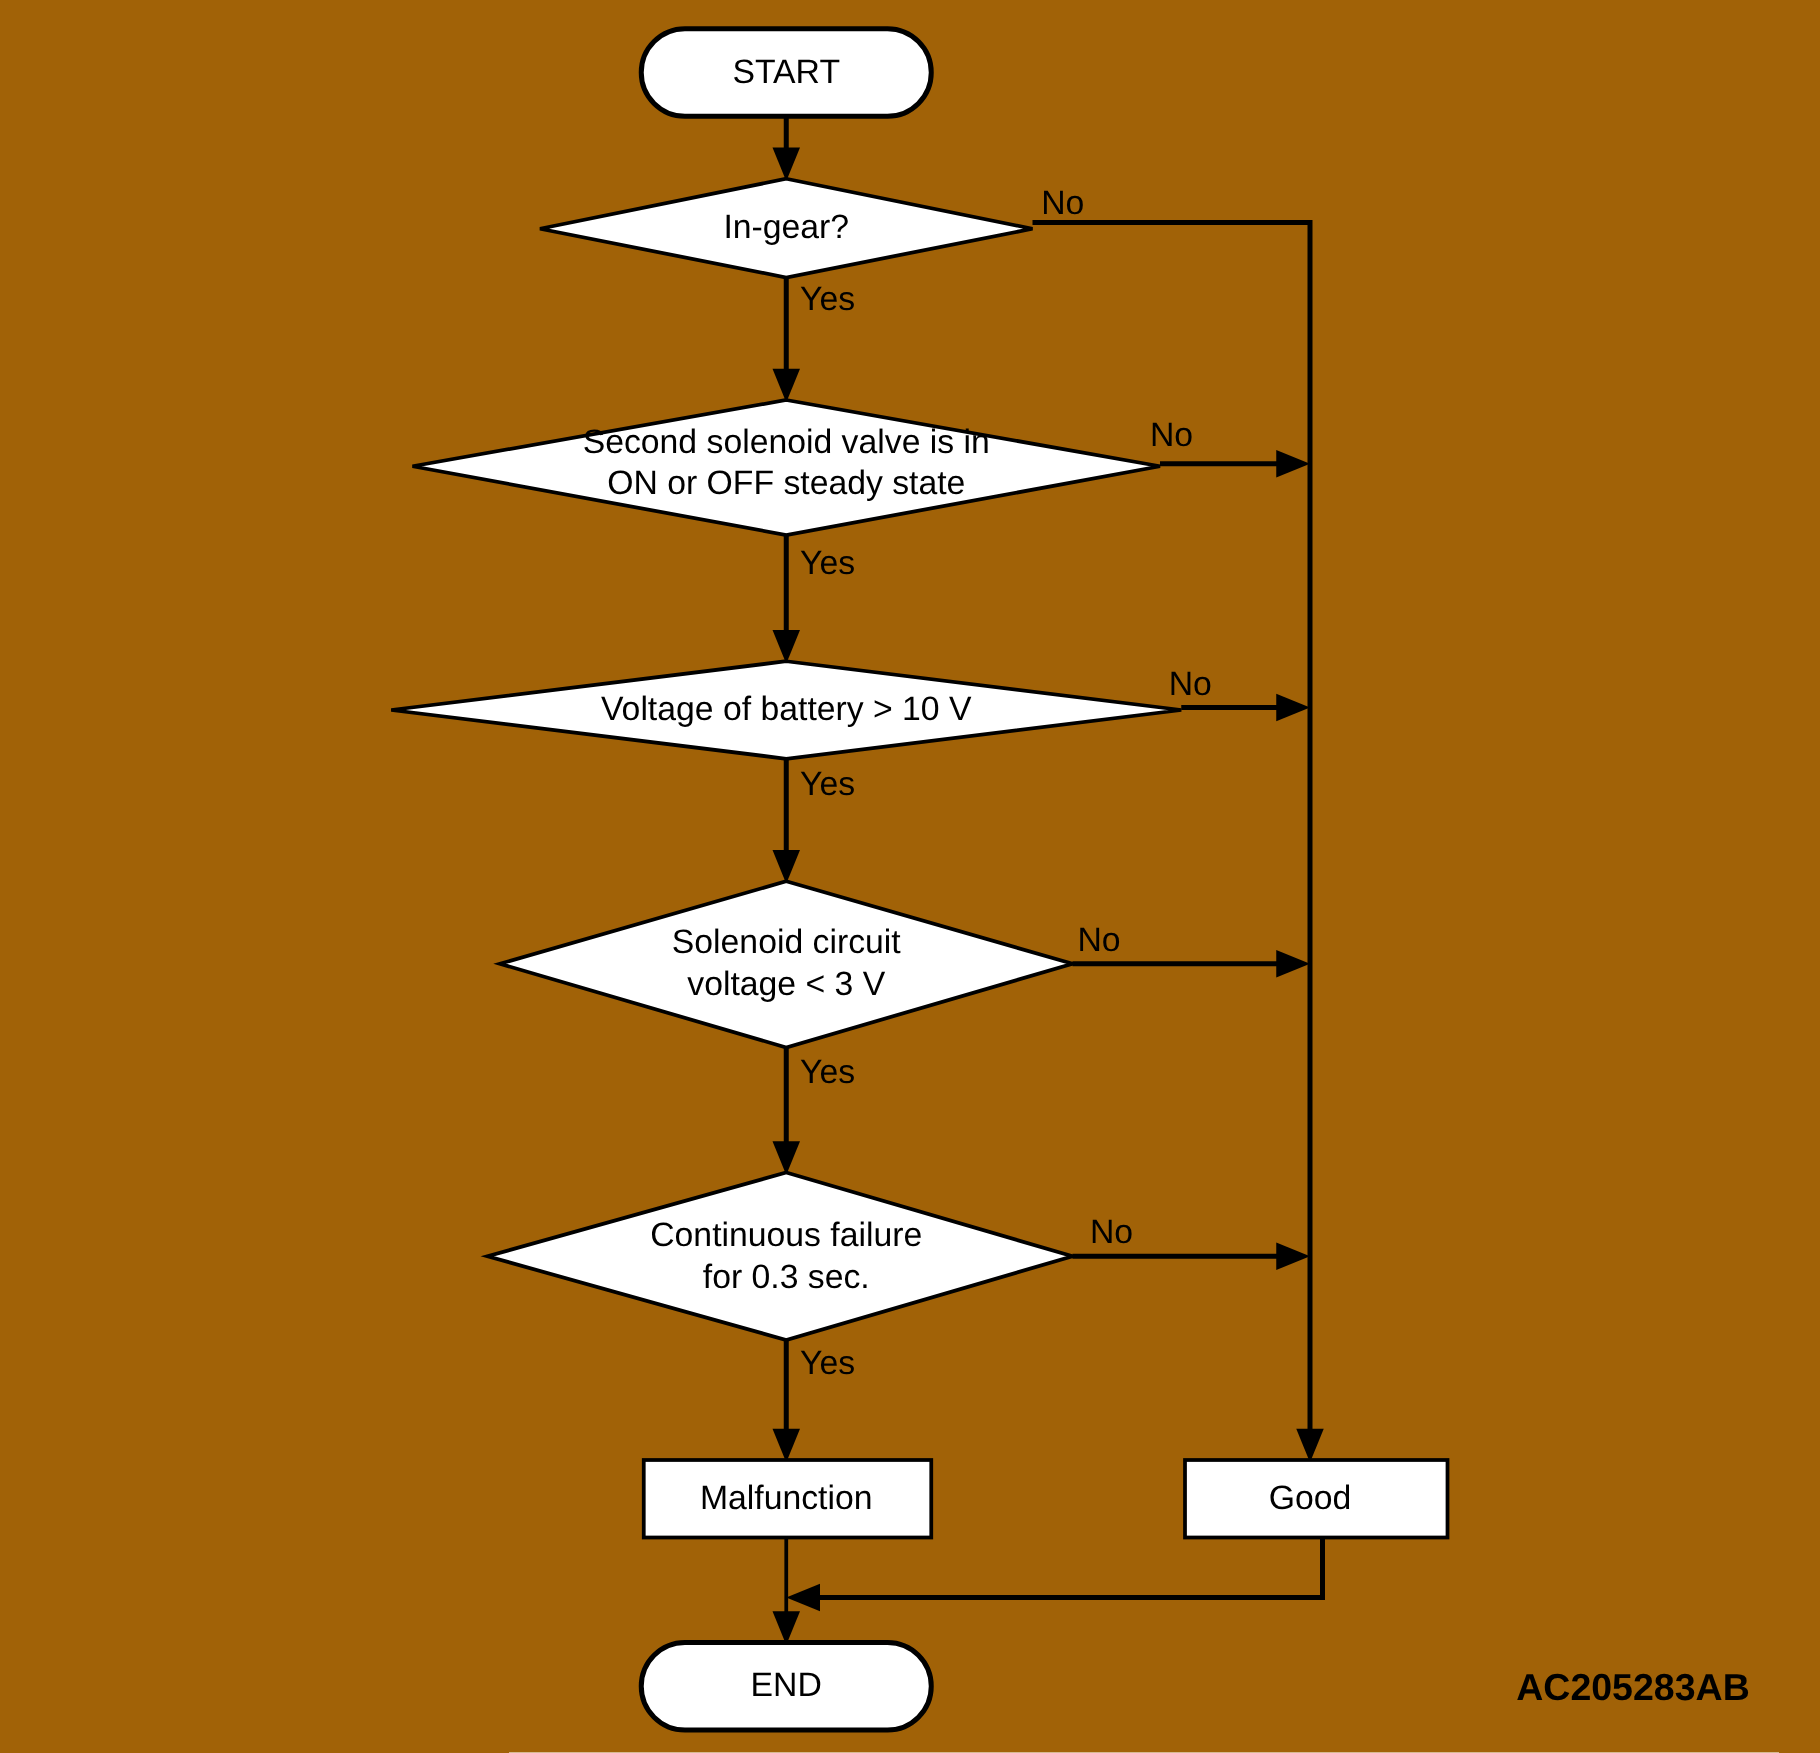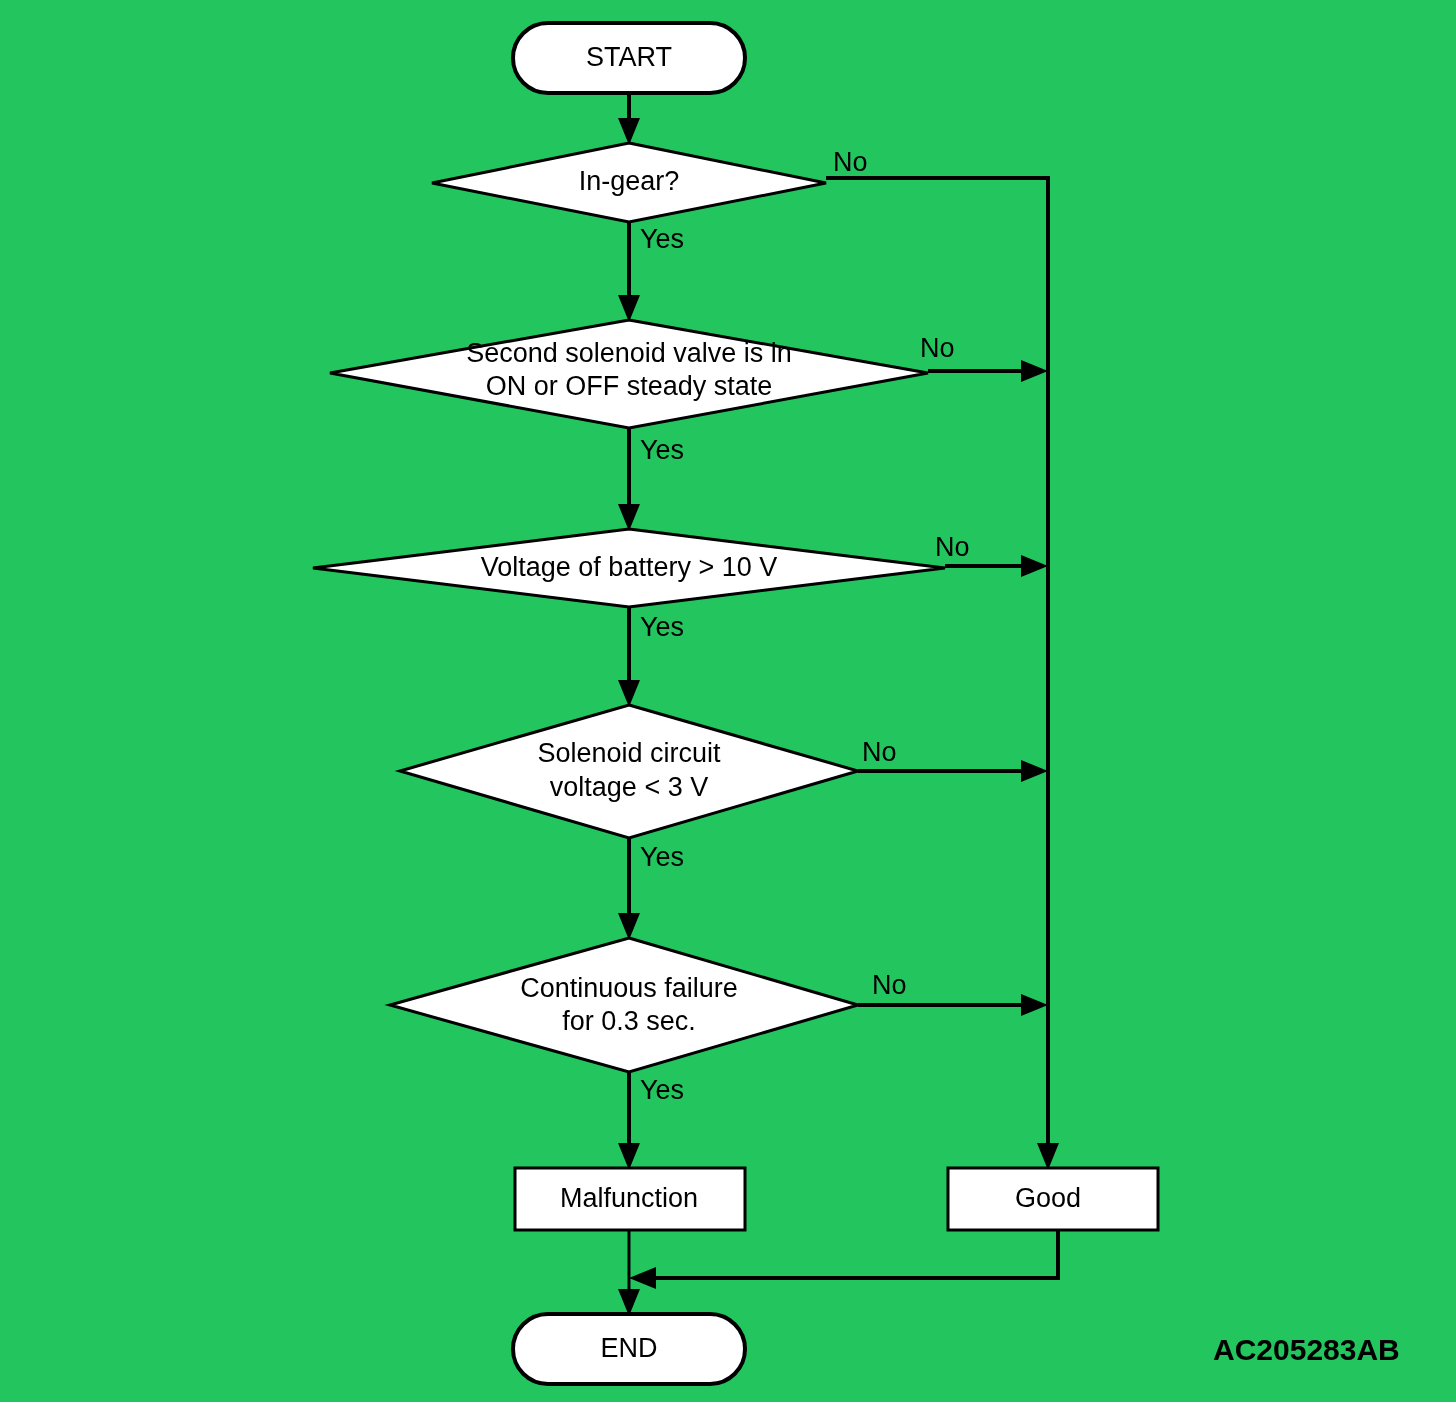--- a/index.html
+++ b/index.html
@@ -4,21 +4,21 @@
 <style>
   html, body {
     margin: 0;
     padding: 0;
     background: #ffffff;
   }
   #page {
     position: relative;
     width: 1456px;
     height: 1402px;
-    background: #22c55e;
+    background: #a16207;
     font-family: "Liberation Sans", sans-serif;
     overflow: hidden;
     text-align: right;
   }
   svg#flow {
     position: absolute;
     left: 0;
     top: 0;
     width: 1456px;
     height: 1402px;

